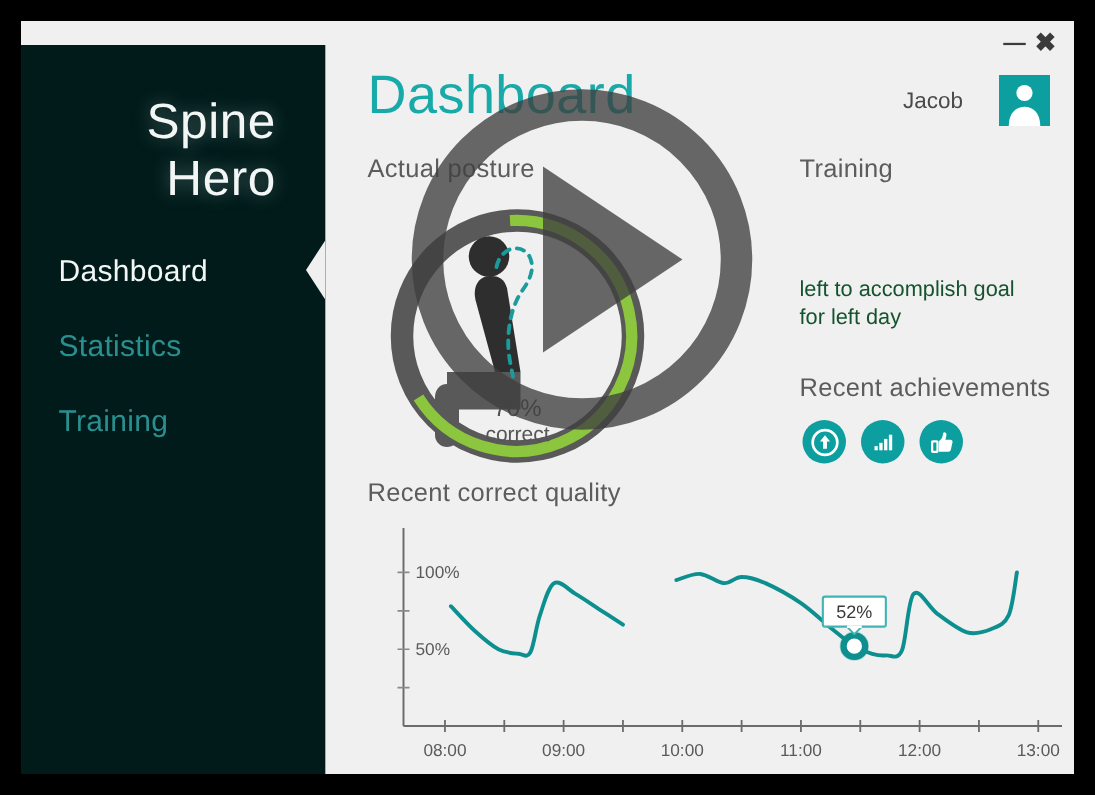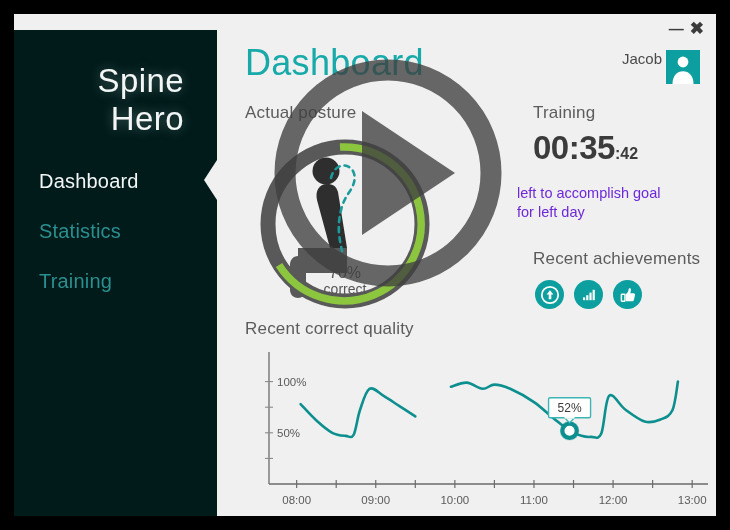--- a/index.html
+++ b/index.html
@@ -124,22 +124,22 @@
     font-weight: 300;
     color: #18a9a9;
     letter-spacing: 0.3px;
   }
 
   #user-box {
     position: absolute;
     right: 16px;
     top: 36px;
     display: flex;
-    align-items: flex-start;
-    gap: 4px;
+    align-items: center;
+    gap: 24px;
   }
   #user-name {
     font-size: 15px;
     font-weight: 300;
     color: #4a4a4a;
   }
   #avatar {
     width: 34px;
     height: 34px;
     background: #0d9f9f;
@@ -165,26 +165,26 @@
   #timer {
     position: absolute;
     left: 316px;
     top: 115px;
     color: #3b3b3b;
   }
   #timer-main { font-size: 33px; font-weight: bold; letter-spacing: -0.5px; }
   #timer-sub { font-size: 16px; font-weight: bold; }
   #timer-caption {
     position: absolute;
-    left: 300px;
+    left: 316px;
     top: 170px;
     width: 180px;
     font-size: 14.5px;
     font-weight: 300;
-    color: #6d28d9;
+    color: #14532d;
     line-height: 19px;
   }
 
   
   #achievements {
     position: absolute;
     left: 318px;
     top: 266px;
     display: flex;
     gap: 10px;
@@ -291,23 +291,20 @@
           <path d="M6.5 34 C6.5 25.5 11.2 21.2 17 21.2 C22.8 21.2 27.5 25.5 27.5 34 Z" fill="#ffffff"></path>
         </svg>
       </span>
     </div>
 
     <div class="section-heading" id="heading-posture">Actual posture</div>
     <div class="section-heading" id="heading-training">Training</div>
     <div class="section-heading" id="heading-achievements">Recent achievements</div>
     <div class="section-heading" id="heading-chart">Recent correct quality</div>
 
-    <div id="timer">
-      <span id="timer-main">00:35</span><span id="timer-sub">:42</span>
-    </div>
     <div id="timer-caption">
       <span>left to accomplish goal</span><br>
       <span>for left day</span>
     </div>
 
     <div id="achievements">
       <span class="achv">
         <svg width="20" height="20" viewBox="0 0 20 20">
           <circle cx="10" cy="10" r="8.2" fill="none" stroke="#ffffff" stroke-width="1.8"></circle>
           <path d="M10 5.2 L13.4 9.4 L11.3 9.4 L11.3 14.2 L8.7 14.2 L8.7 9.4 L6.6 9.4 Z" fill="#ffffff"></path>

